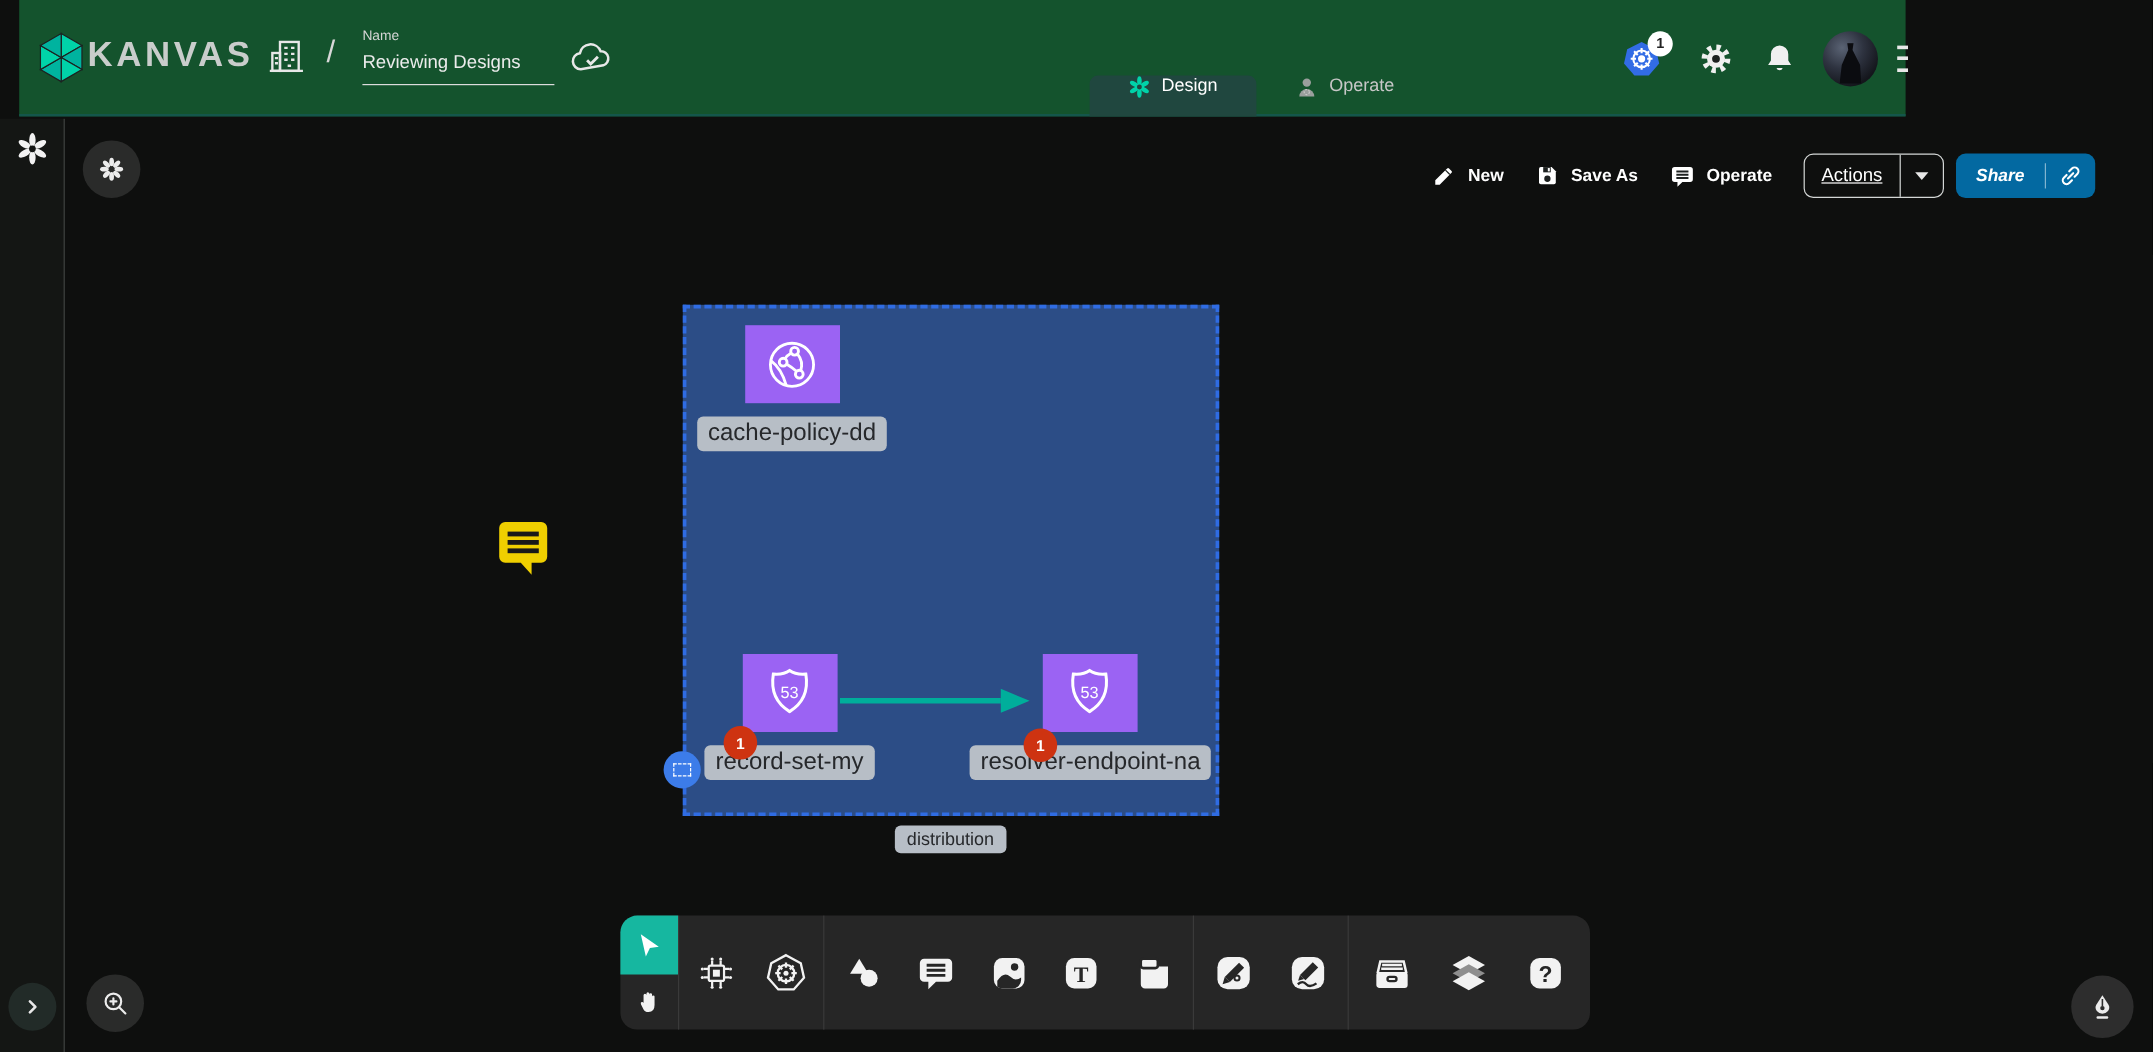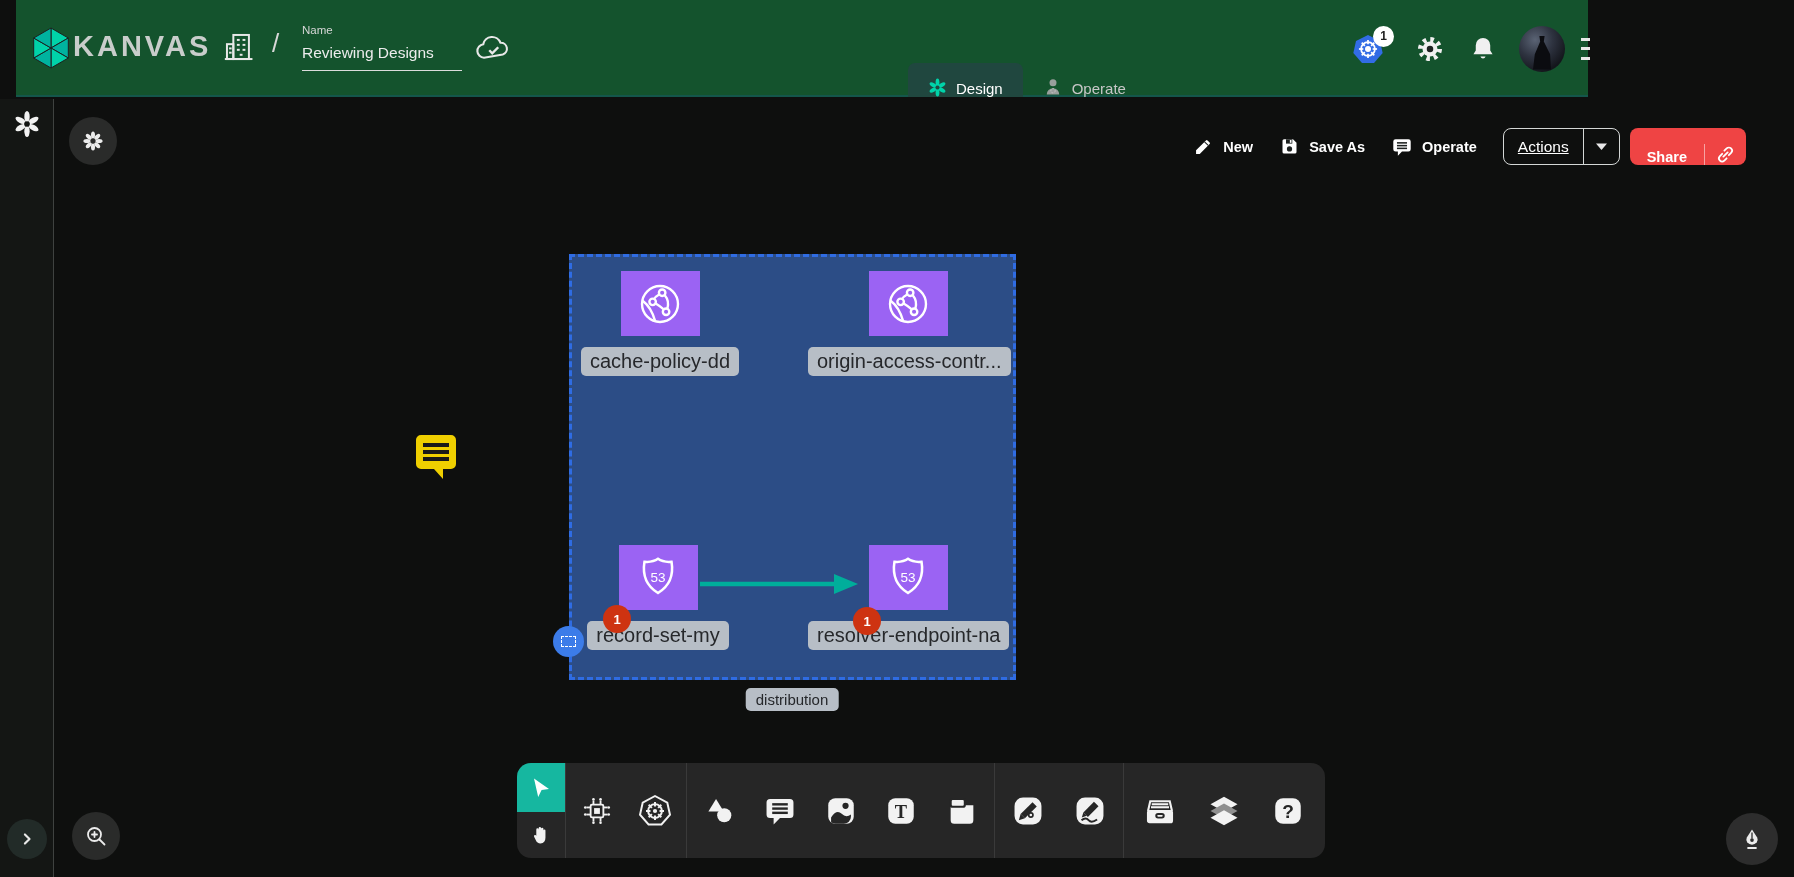--- a/index.html
+++ b/index.html
@@ -11,21 +11,21 @@
   .header { position:absolute; left:0; top:0; width:1572px; height:97px;
             background:#14532d; border-bottom:2px solid #14564b; z-index:30;margin-left:16px; }
   .brand-text { position:absolute; left:57px; top:30px; font-size:29px; font-weight:800;
                 letter-spacing:3px; color:#c9cdcb; }
   .slash { position:absolute; left:256px; top:28px; font-size:26px; color:#d8d8d8; font-weight:300; }
   .name-label { position:absolute; left:286px; top:24px; font-size:11.5px; color:#d6d6d6; }
   .name-input { position:absolute; left:286px; top:40px; width:160px; background:transparent;
                 border:none; border-bottom:1px solid #dcdcdc; color:#ececec; font-size:15.5px;
                 padding:4px 0 8px 0; font-family:"Liberation Sans",sans-serif; outline:none; }
   .tabs { position:absolute; left:892px; top:63px; display:flex; height:34px; }
-  .tab { display:flex; align-items:flex-end; gap:9px; padding:0 20px; font-size:15px;
+  .tab { display:flex; align-items:flex-start; gap:9px; padding:0 32px; font-size:15px;
          color:#c7c7c7; border-radius:7px 7px 0 0; cursor:pointer; }
   .tab.active { background:#20473f; color:#ffffff; }
   .hdr-right { position:absolute; right:0; top:0; height:97px; display:flex; align-items:center; }
 
   
   .sidebar { position:absolute; left:0; top:99px; width:54px; height:778px;
              background:#141614; border-right:1px solid #3f4240; z-index:20; }
   .sidebar-expand { position:absolute; left:7px; bottom:18px; width:40px; height:40px;
                     border-radius:50%; background:#222b28; display:flex; align-items:center;
                     justify-content:center; cursor:pointer; }
@@ -36,22 +36,22 @@
 
   
   .action-bar { position:absolute; top:128px; right:48px; height:37px; display:flex;
                 align-items:center; z-index:15; }
   .action-item { display:flex; align-items:center; gap:9px; color:#fff; font-size:14.5px;
                  font-weight:700; cursor:pointer; margin-right:26px; }
   .btn-actions { display:flex; align-items:stretch; height:37px; border:1px solid #d4d7d6;
                  border-radius:8px; color:#fff; cursor:pointer; margin-right:10px; }
   .btn-actions .lbl { display:flex; align-items:center; padding:0 14px; font-size:15.5px;text-decoration:underline; }
   .btn-actions .caret { display:flex; align-items:center; padding:0 11px; border-left:1px solid #d4d7d6; }
-  .btn-share { display:flex; align-items:flex-end; height:37px; background:#ef4444;
-               border-radius:8px; color:#fff; cursor:pointer; }
+  .btn-share { display:flex; align-items:center; height:37px; background:#0369a1;
+               border-radius:8px; color:#fff; cursor:pointer;font-style:italic; }
   .btn-share .lbl { display:flex; align-items:center; padding:0 17px; font-size:14.5px; font-weight:700; }
   .btn-share .linkpart { display:flex; align-items:center; padding:0 10px;
                          border-left:1px solid rgba(255,255,255,.5); }
 
   
   .group-box { position:absolute; left:569px; top:254px; width:447px; height:426px;
                background:#2c4d86; border:3px dashed #2f6ce3; z-index:5; }
   .group-handle { position:absolute; left:553px; top:626px; width:31px; height:31px;
                   border-radius:50%; background:#3c7ce9; display:flex; align-items:center;
                   justify-content:center; z-index:8; cursor:pointer; }
@@ -328,35 +328,20 @@
         <circle cx="14.8" cy="15.6" r="1.5"></circle>
         <path d="M11.6 7.6 Q9.8 8.6 9.2 9.8"></path>
         <path d="M10 11.8 Q12 13 13.6 14.4"></path>
         <path d="M14.2 8 Q16.4 10.6 15.4 14.2"></path>
         <path d="M4 10.5 Q8 13.5 9.8 20"></path>
       </svg>
     </div>
     <div class="node-label nowrap">cache-policy-dd</div>
   </div>
 
-  <div class="node" style="left:808px; top:271px;">
-    <div class="node-icon">
-      <svg width="52" height="52" viewBox="0 0 24 24" fill="none" stroke="#fff" stroke-width="1.1">
-        <circle cx="12" cy="12" r="8.3"></circle>
-        <circle cx="13" cy="6.8" r="1.5"></circle>
-        <circle cx="8.6" cy="11" r="1.5"></circle>
-        <circle cx="14.8" cy="15.6" r="1.5"></circle>
-        <path d="M11.6 7.6 Q9.8 8.6 9.2 9.8"></path>
-        <path d="M10 11.8 Q12 13 13.6 14.4"></path>
-        <path d="M14.2 8 Q16.4 10.6 15.4 14.2"></path>
-        <path d="M4 10.5 Q8 13.5 9.8 20"></path>
-      </svg>
-    </div>
-    <div class="node-label nowrap">origin-access-contr...</div>
-  </div>
 
   <div class="node" style="left:558px; top:545px;">
     <div class="node-icon">
       <svg width="50" height="50" viewBox="0 0 24 24" fill="none" stroke="#fff" stroke-width="1.2">
         <path d="M12 2.8 c2 1.4 4.3 1.6 6.5 1.4 c1 6.2 -0.9 11.6 -6.5 15 c-5.6 -3.4 -7.5 -8.8 -6.5 -15 c2.2 0.2 4.5 0 6.5 -1.4 Z"></path>
         <text x="12" y="13.8" font-size="6.5" fill="#fff" stroke="none" text-anchor="middle" font-family="Liberation Sans, sans-serif">53</text>
       </svg>
     </div>
     <div class="node-label nowrap">record-set-my</div>
   </div>

